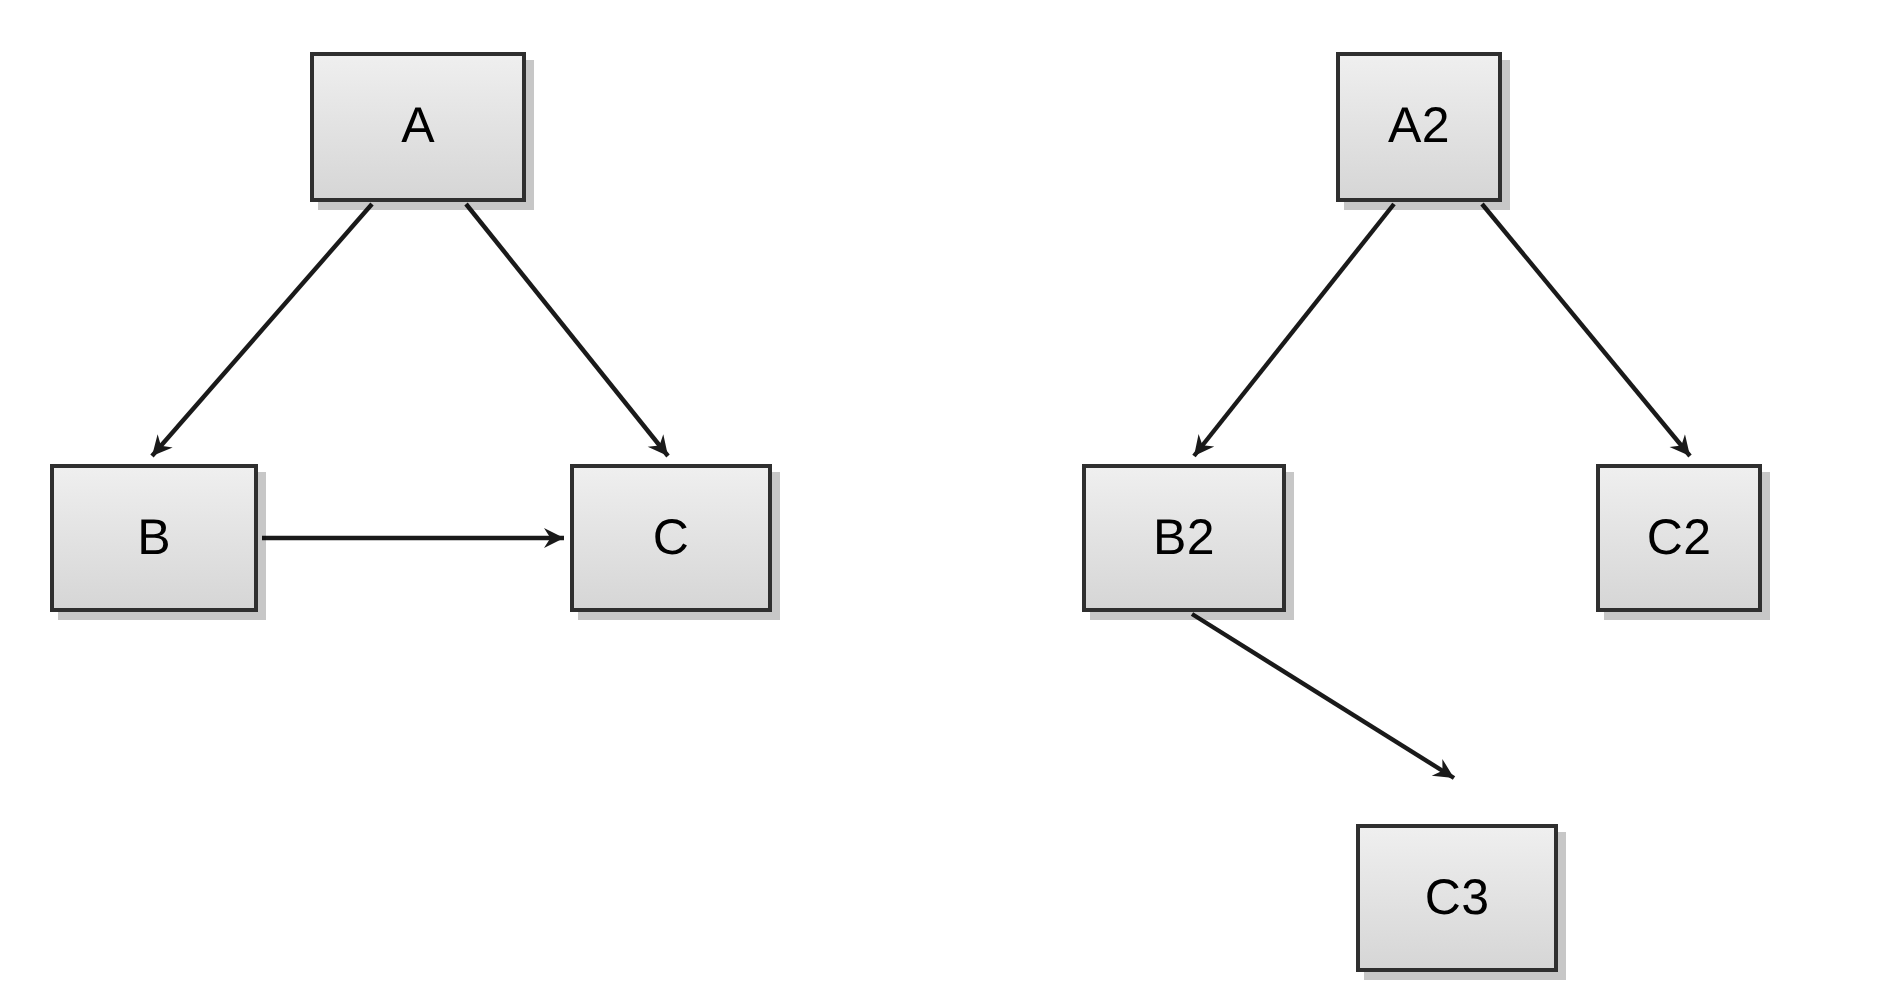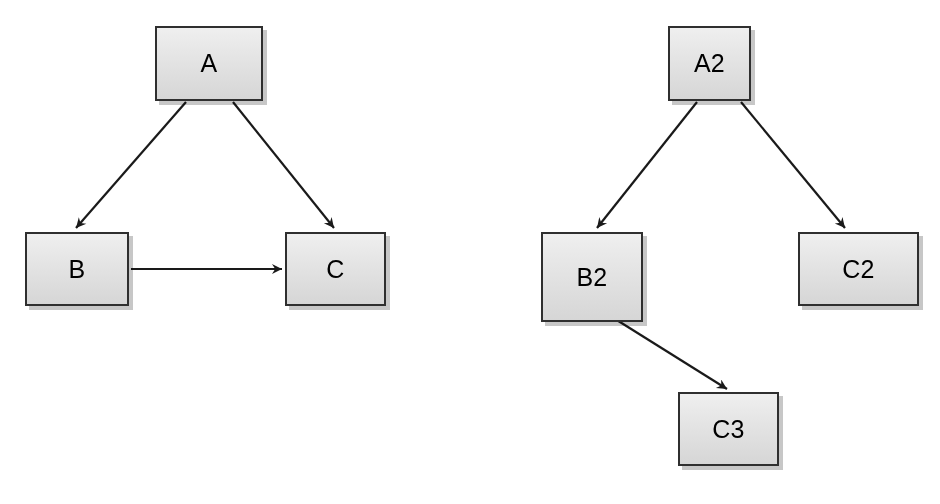--- a/index.html
+++ b/index.html
@@ -74,24 +74,24 @@
       </div>
       <div class="node" style="left: 25px; top: 232px; width: 104px; height: 74px;">
         <span class="node-label">B</span>
       </div>
       <div class="node" style="left: 285px; top: 232px; width: 101px; height: 74px;">
         <span class="node-label">C</span>
       </div>
       <div class="node" style="left: 668px; top: 26px; width: 83px; height: 75px;">
         <span class="node-label">A2</span>
       </div>
-      <div class="node" style="left: 541px; top: 232px; width: 102px; height: 90px;">
+      <div class="node" style="left: 541px; top: 232px; width: 102px; height: 74px;">
         <span class="node-label">B2</span>
       </div>
-      <div class="node" style="left: 798px; top: 232px; width: 121px; height: 74px;">
+      <div class="node" style="left: 798px; top: 232px; width: 83px; height: 74px;">
         <span class="node-label">C2</span>
       </div>
-      <div class="node" style="left: 678px; top: 392px; width: 101px; height: 74px;">
+      <div class="node" style="left: 678px; top: 412px; width: 101px; height: 74px;">
         <span class="node-label">C3</span>
       </div>
     </div>
 
 </div>
 
 </body></html>

